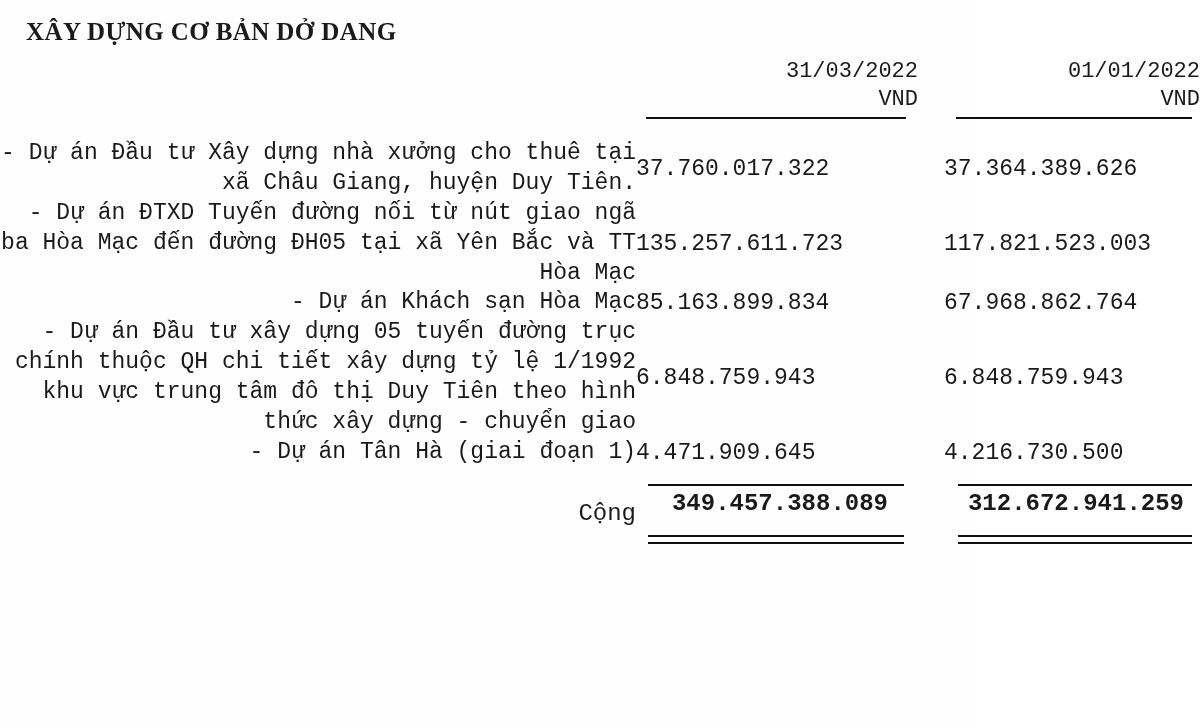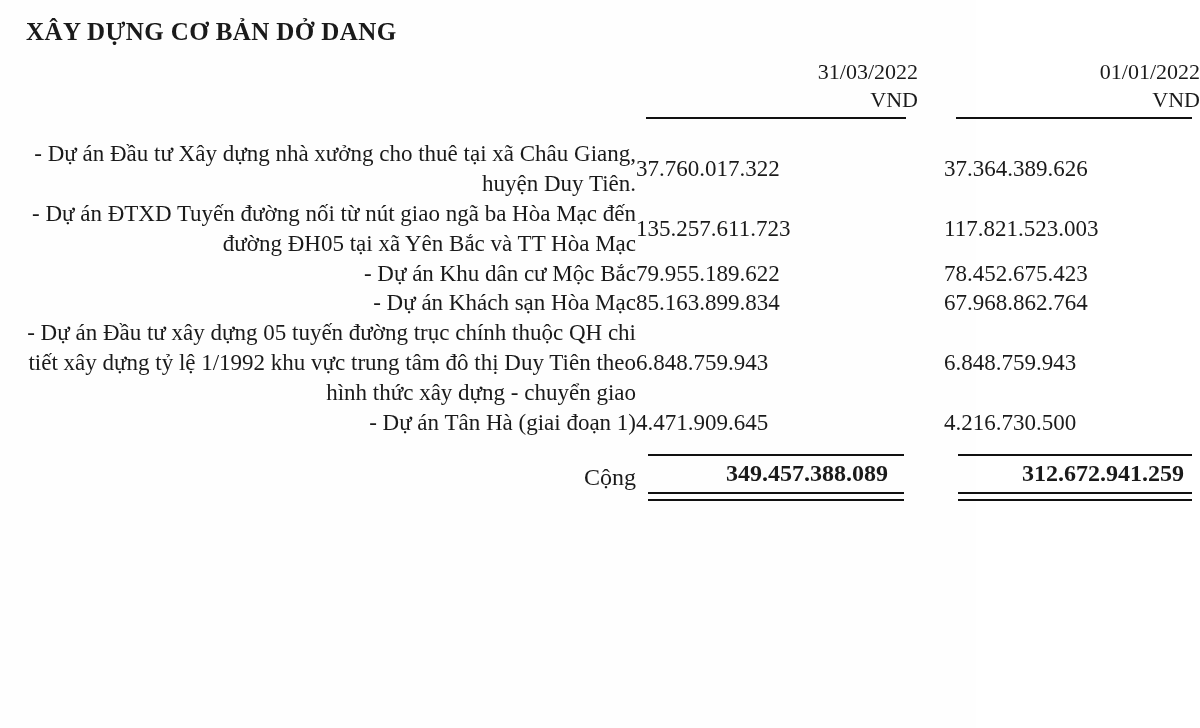--- a/index.html
+++ b/index.html
@@ -48,20 +48,21 @@
   .note-table col.c-desc  { width: 636px; }
   .note-table col.c-val1  { width: 282px; }
   .note-table col.c-gap   { width: 26px;  }
   .note-table col.c-val2  { width: 256px; }
 
   .note-table td,
   .note-table th {
     padding: 0;
     vertical-align: middle;
     font-weight: normal;
+    font-family: Liberation Mono, monospace;
   }
 
   
   .hdr-cell {
     text-align: right;
     font-size: 22px;
     font-weight: bold;
     line-height: 1.25;
     padding-bottom: 6px;
     vertical-align: bottom;
@@ -118,21 +119,21 @@
 
   .total-box {
     border-top: 2.6px solid #111;
     border-bottom: 2.6px double #111;
     padding: 4px 0 5px 0;
   }
   
   .total-box {
     border-bottom: none;
     position: relative;
-    padding-bottom: 14px;
+    padding-bottom: 27px;
   }
   .total-box::after {
     content: "";
     position: absolute;
     left: 0;
     right: 0;
     bottom: 0;
     height: 5px;
     border-top: 2.4px solid #111;
     border-bottom: 2.4px solid #111;
@@ -195,26 +196,20 @@
         <td class="num-cell col2">37.364.389.626</td>
       </tr>
 
       <tr>
         <td class="desc-cell">- Dự án ĐTXD Tuyến đường nối từ nút giao ngã ba Hòa Mạc đến đường ĐH05 tại xã Yên Bắc và TT Hòa Mạc</td>
         <td class="num-cell">135.257.611.723</td>
         <td></td>
         <td class="num-cell col2">117.821.523.003</td>
       </tr>
 
-      <tr>
-        <td class="desc-cell">- Dự án Khu dân cư Mộc Bắc</td>
-        <td class="num-cell">79.955.189.622</td>
-        <td></td>
-        <td class="num-cell col2">78.452.675.423</td>
-      </tr>
 
       <tr>
         <td class="desc-cell">- Dự án Khách sạn Hòa Mạc</td>
         <td class="num-cell">85.163.899.834</td>
         <td></td>
         <td class="num-cell col2">67.968.862.764</td>
       </tr>
 
       <tr>
         <td class="desc-cell">- Dự án Đầu tư xây dựng 05 tuyến đường trục chính thuộc QH chi tiết xây dựng tỷ lệ 1/1992 khu vực trung tâm đô thị Duy Tiên theo hình thức xây dựng - chuyển giao</td>

